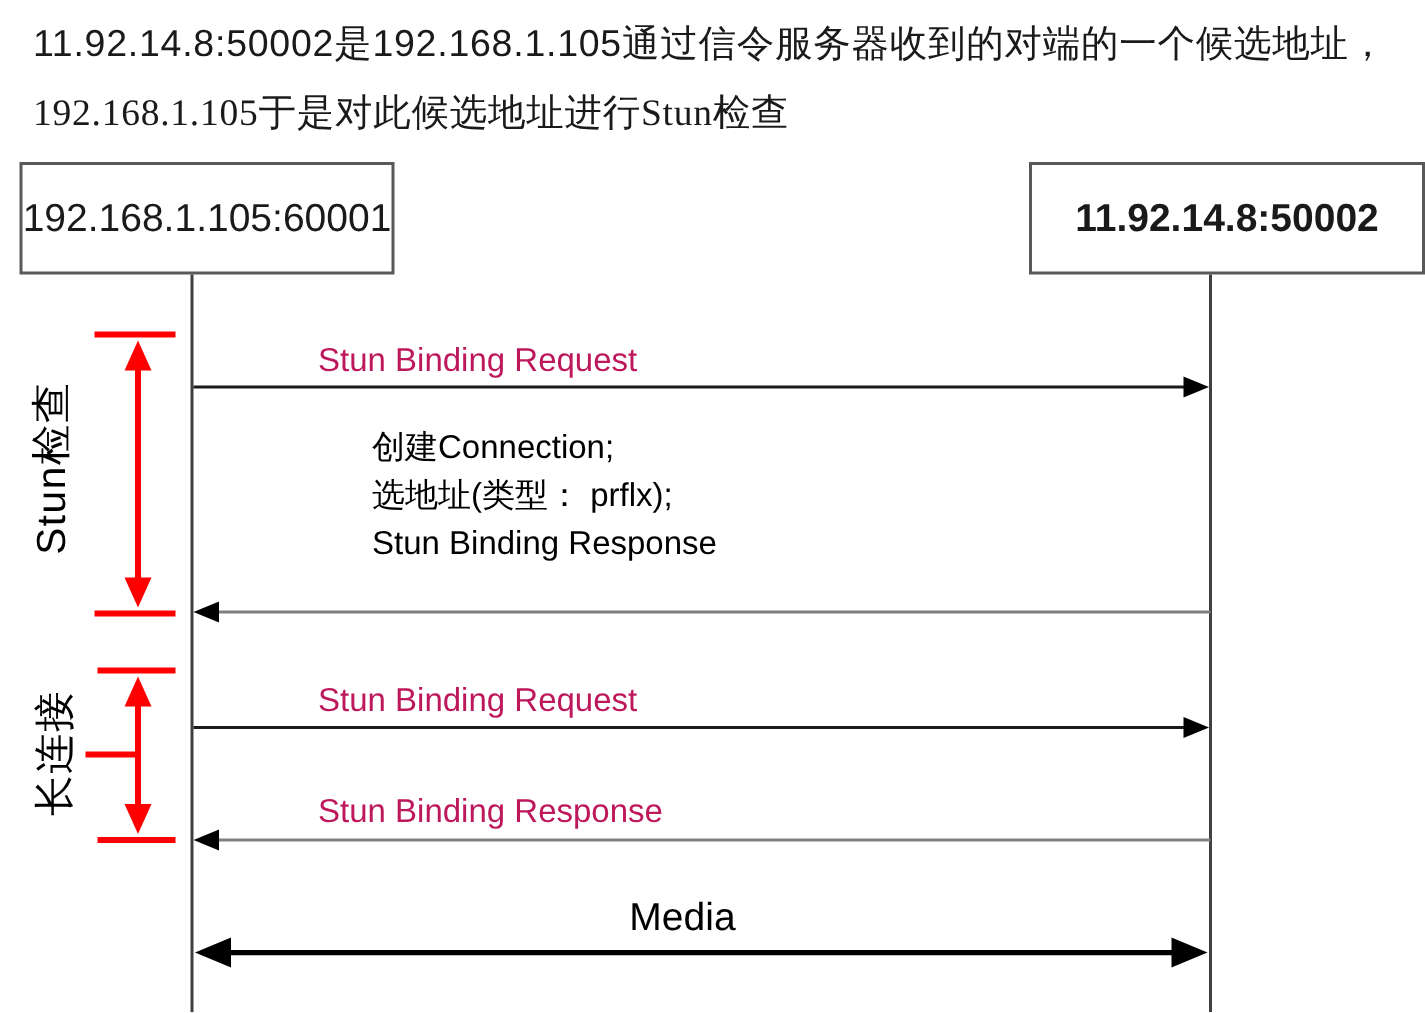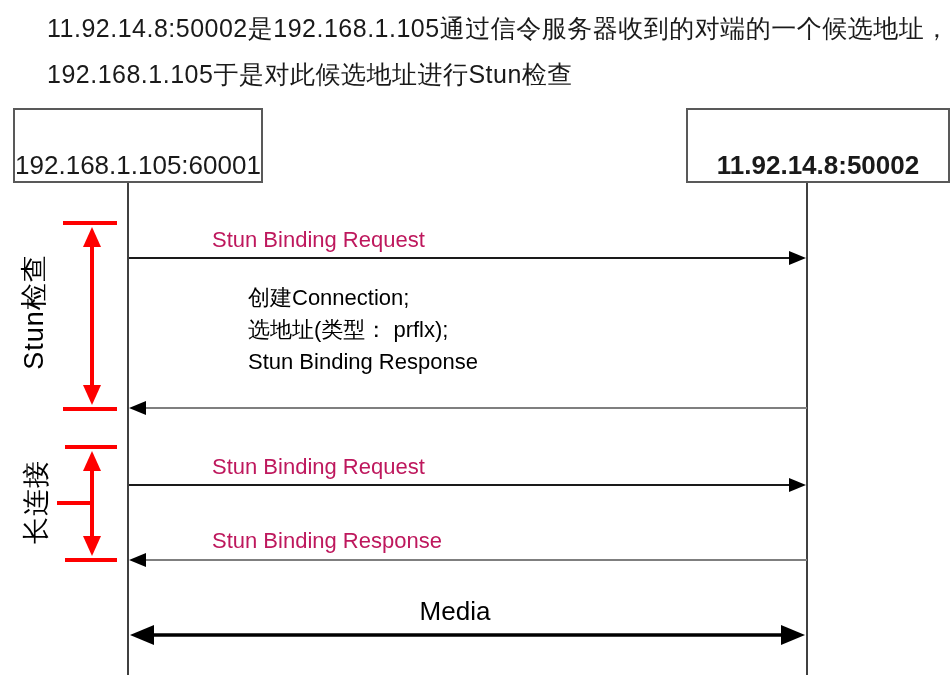--- a/index.html
+++ b/index.html
@@ -12,31 +12,30 @@
     color: #1a1a1a;
     overflow: hidden;
   }
   .abs { position: absolute; }
   .heading-line {
     left: 22px;
     font-size: 25px;
     letter-spacing: 0.5px;
     white-space: nowrap;
     color: #1a1a1a;
-    margin-left: 25px;
   }
   #heading-line1 { top: 12px; }
-  #heading-line2 { top: 58px; }
+  #heading-line2 { top: 58px; font-family: Liberation Serif, serif; }
   .endpoint-box {
     top: 108px;
     height: 71px;
     border: 2px solid #595959;
     background: #ffffff;
     display: flex;
-    align-items: flex-end;
+    align-items: center;
     justify-content: center;
     font-size: 26px;
     white-space: nowrap;
     box-sizing: content-box;
   }
   #endpoint-left  { left: 13px;  width: 246px; }
   #endpoint-right { left: 686px; width: 260px; font-weight: bold; }
   .msg-label {
     font-size: 22px;
     white-space: nowrap;

